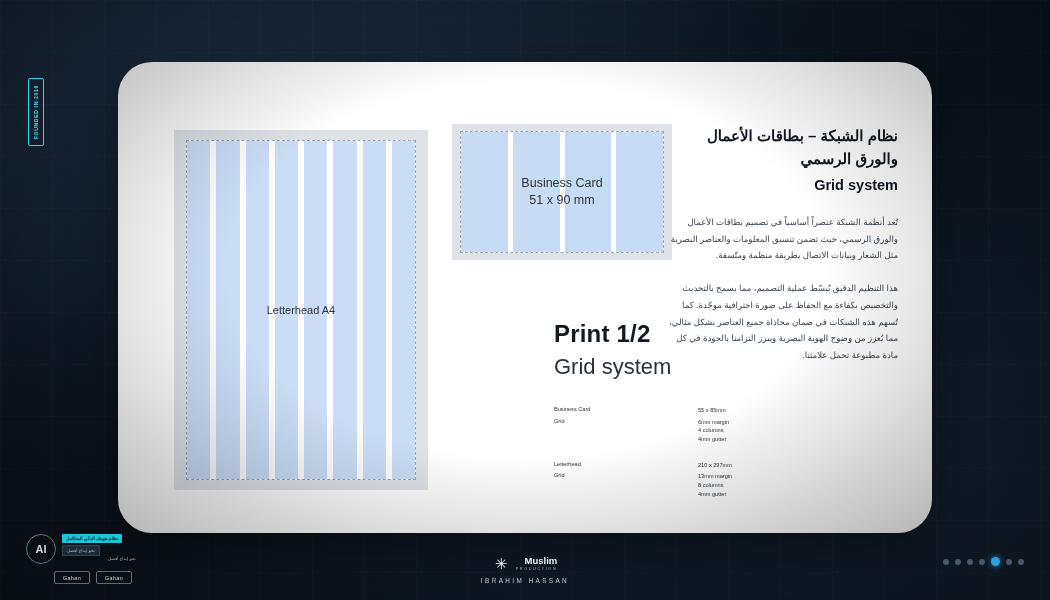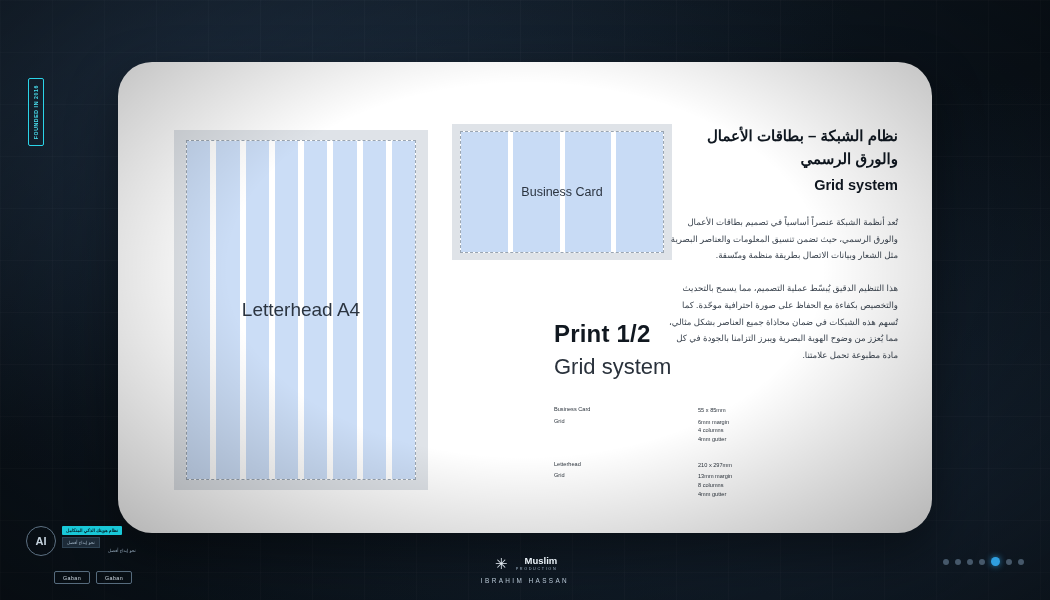--- a/index.html
+++ b/index.html
@@ -87,21 +87,21 @@
     flex: 1 1 auto;
     background: #c8dbf5;
     opacity: 0.95;
   }
   .lh-label {
     position: absolute;
     left: 0; right: 0; top: 50%;
     transform: translateY(-50%);
     text-align: center;
     color: #2b3440;
-    font-size: 19px;
+    font-size: 11px;
     line-height: 1.35;
     z-index: 3;
     pointer-events: none;
   }
 
   
   .bizcard {
     position: absolute;
     left: 334px; top: 62px;
     width: 220px; height: 136px;
@@ -193,21 +193,21 @@
     font-size: 8.6px;
     line-height: 1.95;
     color: #39424d;
   }
   .rtl-para + .rtl-para { margin-top: 16px; }
 
   
   .bl-cluster {
     position: absolute;
     left: 26px; bottom: 16px;
-    width: 140px; height: 58px;
+    width: 140px; height: 50px;
     z-index: 5;
   }
   .bl-badge {
     position: absolute; left: 0; top: 0;
     width: 30px; height: 30px;
     border-radius: 50%;
     border: 1px solid #5d7183;
     display: flex; align-items: center; justify-content: center;
     color: #c6d3de; font-size: 11px; font-weight: bold;
   }
@@ -330,20 +330,21 @@
     </div>
 
     <div class="bizcard">
       <div class="bc-inner">
         <div class="bc-col"></div>
         <div class="bc-col"></div>
         <div class="bc-col"></div>
         <div class="bc-col"></div>
         <div class="bc-label">
           <div>Business Card</div>
+          <div>51 x 90 mm</div>
         </div>
       </div>
     </div>
 
     <div class="print-block">
       <div class="print-title">Print 1/2</div>
       <div class="print-sub">Grid system</div>
 
       <div class="specs">
         <div class="spec-row">

